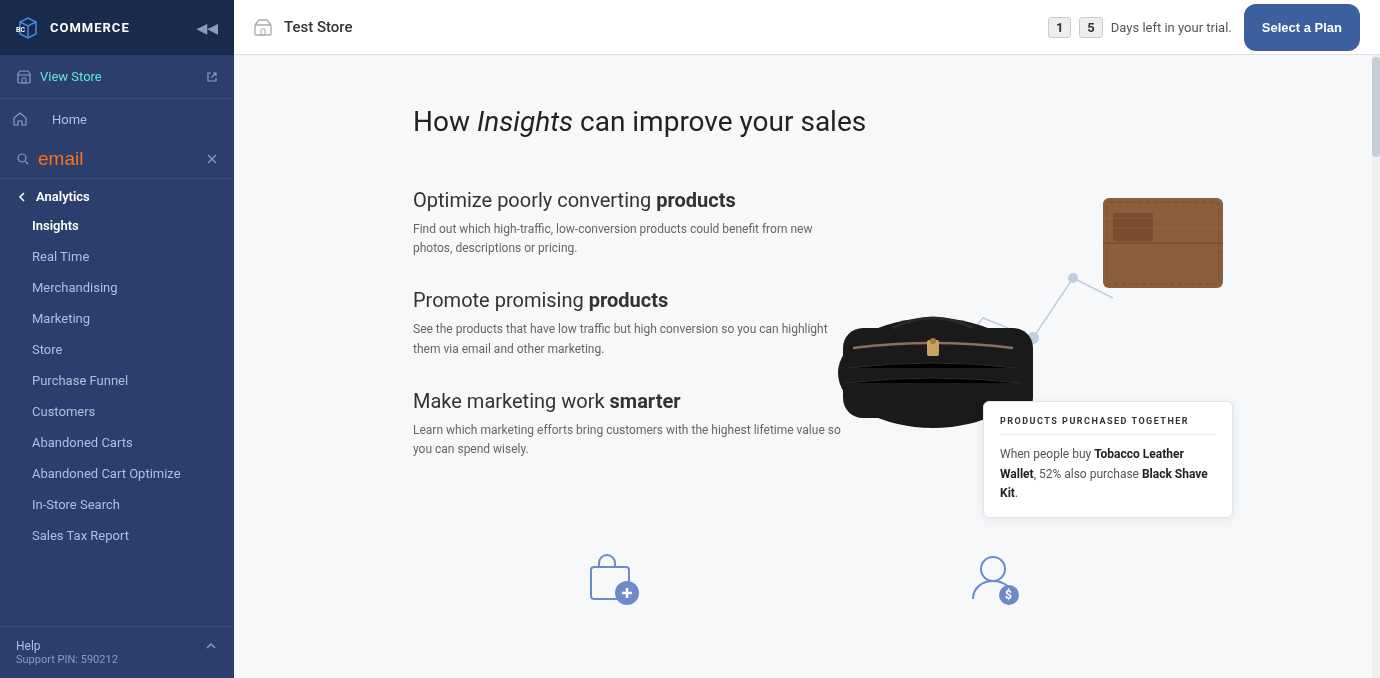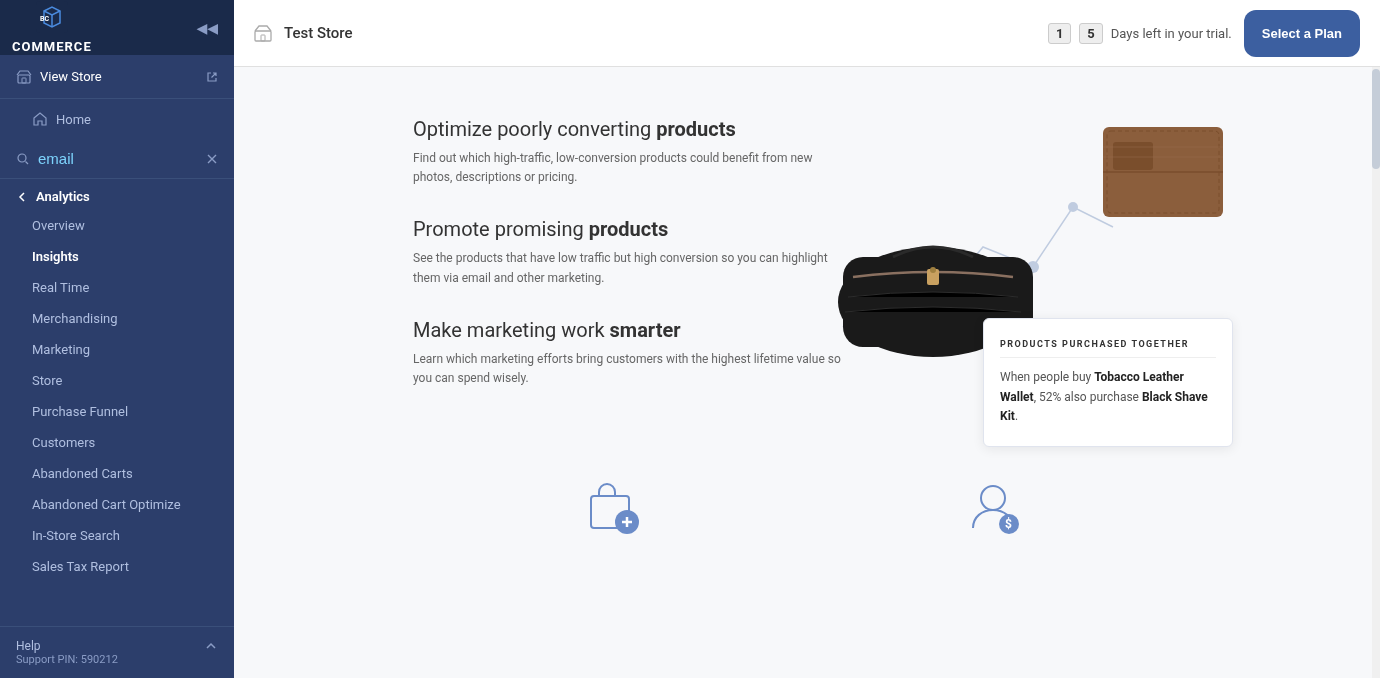--- a/index.html
+++ b/index.html
@@ -23,21 +23,20 @@
       height: 55px;
       display: flex;
       align-items: center;
       justify-content: space-between;
     }
 
     .sidebar-logo {
       display: flex;
       align-items: center;
       gap: 6px;
-      flex-direction: column;
     }
 
     .sidebar-logo-icon {
       width: 32px;
       height: 32px;
     }
 
     .sidebar-logo-text {
       color: #fff;
       font-size: 13px;
@@ -54,31 +53,31 @@
       border: none;
       padding: 4px;
     }
 
     .sidebar-view-store {
       display: flex;
       align-items: center;
       gap: 8px;
       padding: 0 16px;
       height: 44px;
-      color: #ffffff;
+      color: #5eead4;
       font-size: 13px;
       cursor: pointer;
       border-bottom: 1px solid #3a4f7a;
     }
 
     .sidebar-home {
       display: flex;
       align-items: center;
-      gap: 8px;
-      padding: 0 32px;
+      gap: 24px;
+      padding: 0 12px;
       height: 40px;
       color: #b0bfe0;
       font-size: 13px;
       cursor: pointer;
     }
 
     .sidebar-search {
       display: flex;
       align-items: center;
       gap: 8px;
@@ -86,22 +85,22 @@
       height: 40px;
       color: #b0bfe0;
       font-size: 13px;
       border-bottom: 1px solid #3a4f7a;
     }
 
     .sidebar-search input {
       background: none;
       border: none;
       outline: none;
-      color: #7dd3fc;
-      font-size: 15px;
+      color: #f97316;
+      font-size: 19px;
       width: 130px;
     }
 
     .sidebar-search input::placeholder { color: #8a9cc5; }
 
     .sidebar-section-header {
       display: flex;
       align-items: center;
       gap: 8px;
       padding: 10px 16px 6px;
@@ -143,21 +142,21 @@
 
     
     .main {
       flex: 1;
       display: flex;
       flex-direction: column;
       overflow: hidden;
     }
 
     .topbar {
-      height: 67px;
+      height: 55px;
       border-bottom: 1px solid #e0e0e0;
       display: flex;
       align-items: center;
       padding: 0 20px;
       gap: 12px;
       background: #fff;
     }
 
     .topbar-store-name {
       font-size: 15px;
@@ -241,21 +240,21 @@
     }
 
     
     .products-card {
       position: absolute;
       bottom: 10px;
       right: 0;
       background: #fff;
       border: 1px solid #e0e4ee;
       border-radius: 6px;
-      padding: 20px 16px;
+      padding: 14px 16px;
       width: 250px;
       box-shadow: 0 2px 12px rgba(0,0,0,0.08);
     }
 
     .products-card-header {
       font-size: 9px;
       font-weight: 700;
       letter-spacing: 1.5px;
       color: #333;
       text-transform: uppercase;
@@ -336,23 +335,20 @@
   </div>
 
   <div class="sidebar-section-header">
     <svg width="12" height="12" viewBox="0 0 12 12" fill="none">
       <path d="M8 2L4 6L8 10" stroke="#fff" stroke-width="1.5"></path>
     </svg>
     <span>Analytics</span>
   </div>
 
   <div class="sidebar-nav">
-    <div class="sidebar-nav-item">
-      <span>Overview</span>
-    </div>
     <div class="sidebar-nav-item active">
       <span>Insights</span>
     </div>
     <div class="sidebar-nav-item">
       <span>Real Time</span>
     </div>
     <div class="sidebar-nav-item">
       <span>Merchandising</span>
     </div>
     <div class="sidebar-nav-item">
@@ -406,20 +402,23 @@
       <span class="trial-number">5</span>
       <span>Days left in your trial.</span>
     </div>
     <button class="select-plan-btn">Select a Plan</button>
   </div>
 
   <div class="content-wrapper">
     <div class="content" style="overflow-y:auto; background:#f7f8fa;">
       <div class="insights-page">
 
+        <div class="insights-page-title">
+          <span>How </span><span style="font-style:italic; font-weight:400">Insights</span><span> can improve your sales</span>
+        </div>
 
         <div style="display:flex; position:relative;">
 
           <div style="flex:1; max-width:460px;">
 
             <div class="insight-section">
               <div class="insight-section-title">
                 <span>Optimize poorly converting </span><strong>products</strong>
               </div>
               <div class="insight-section-desc">Find out which high-traffic, low-conversion products could benefit from new photos, descriptions or pricing.</div>

